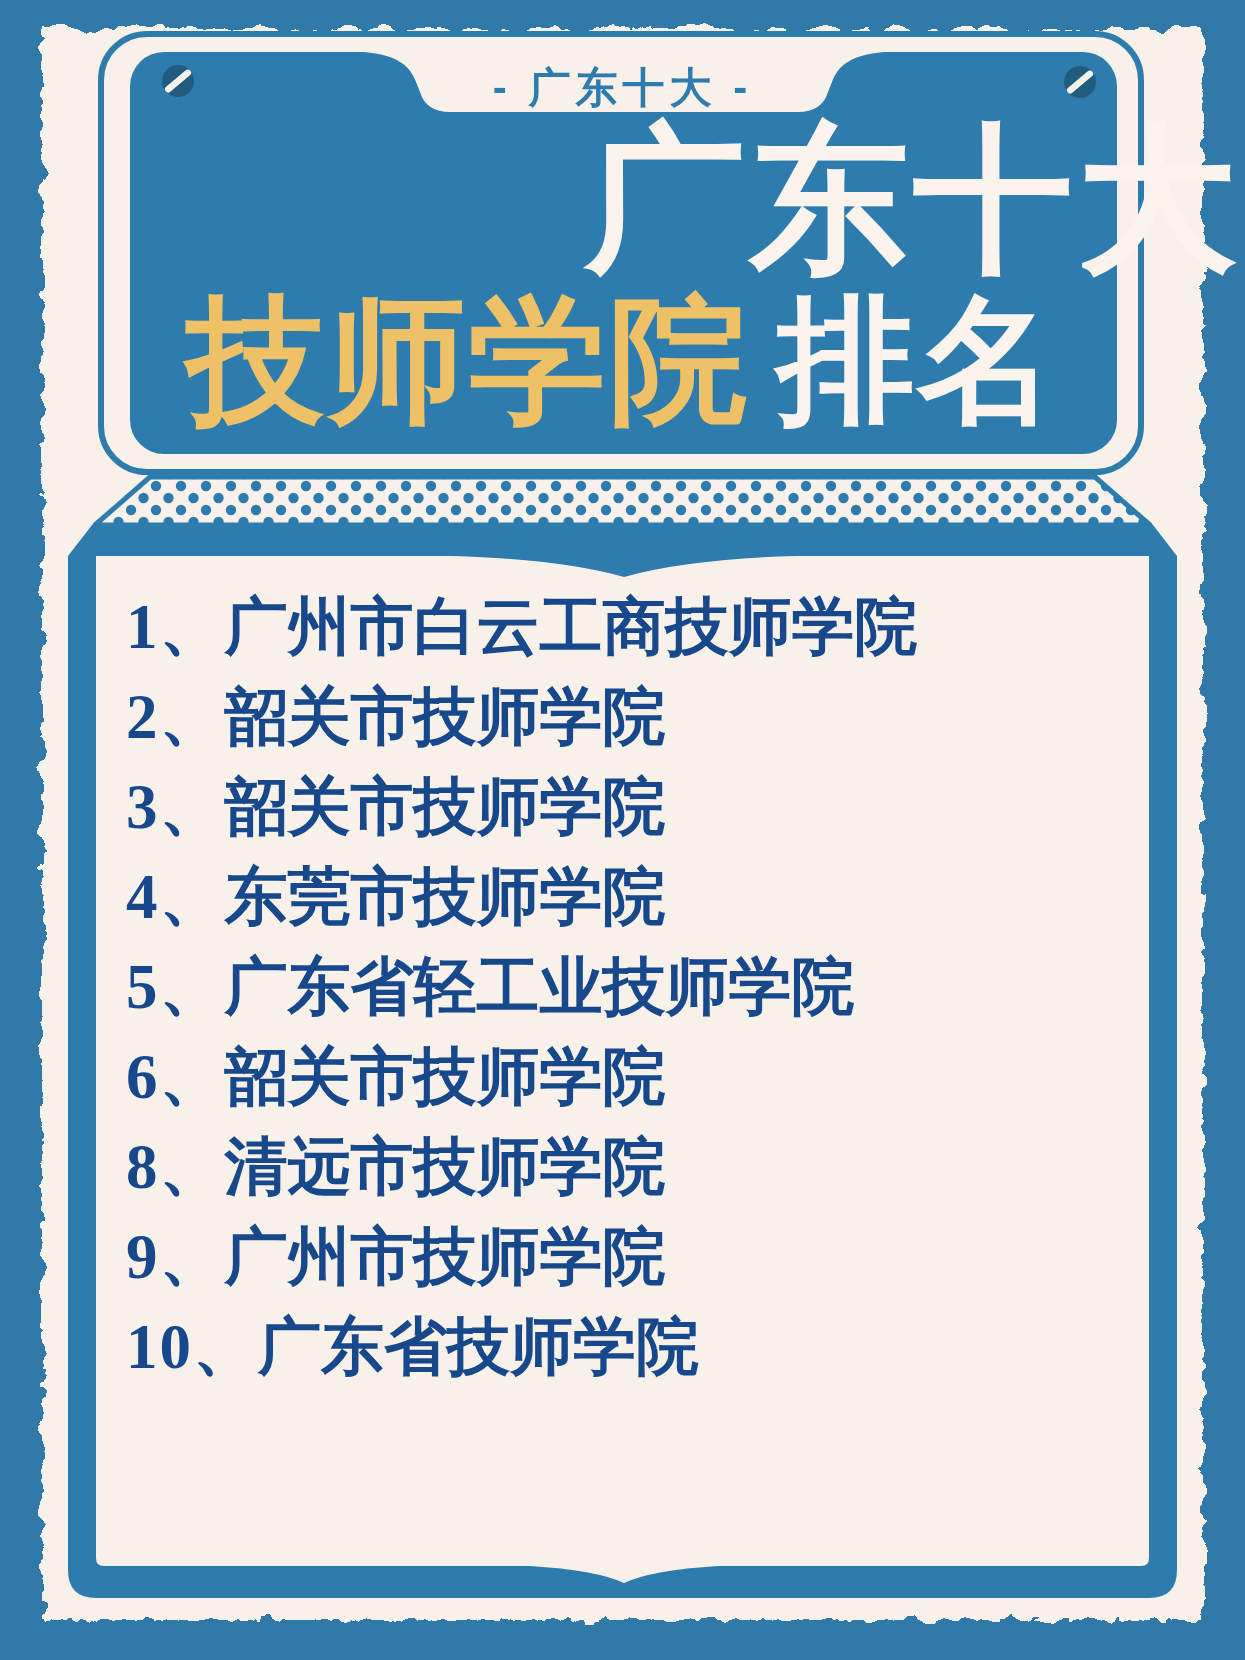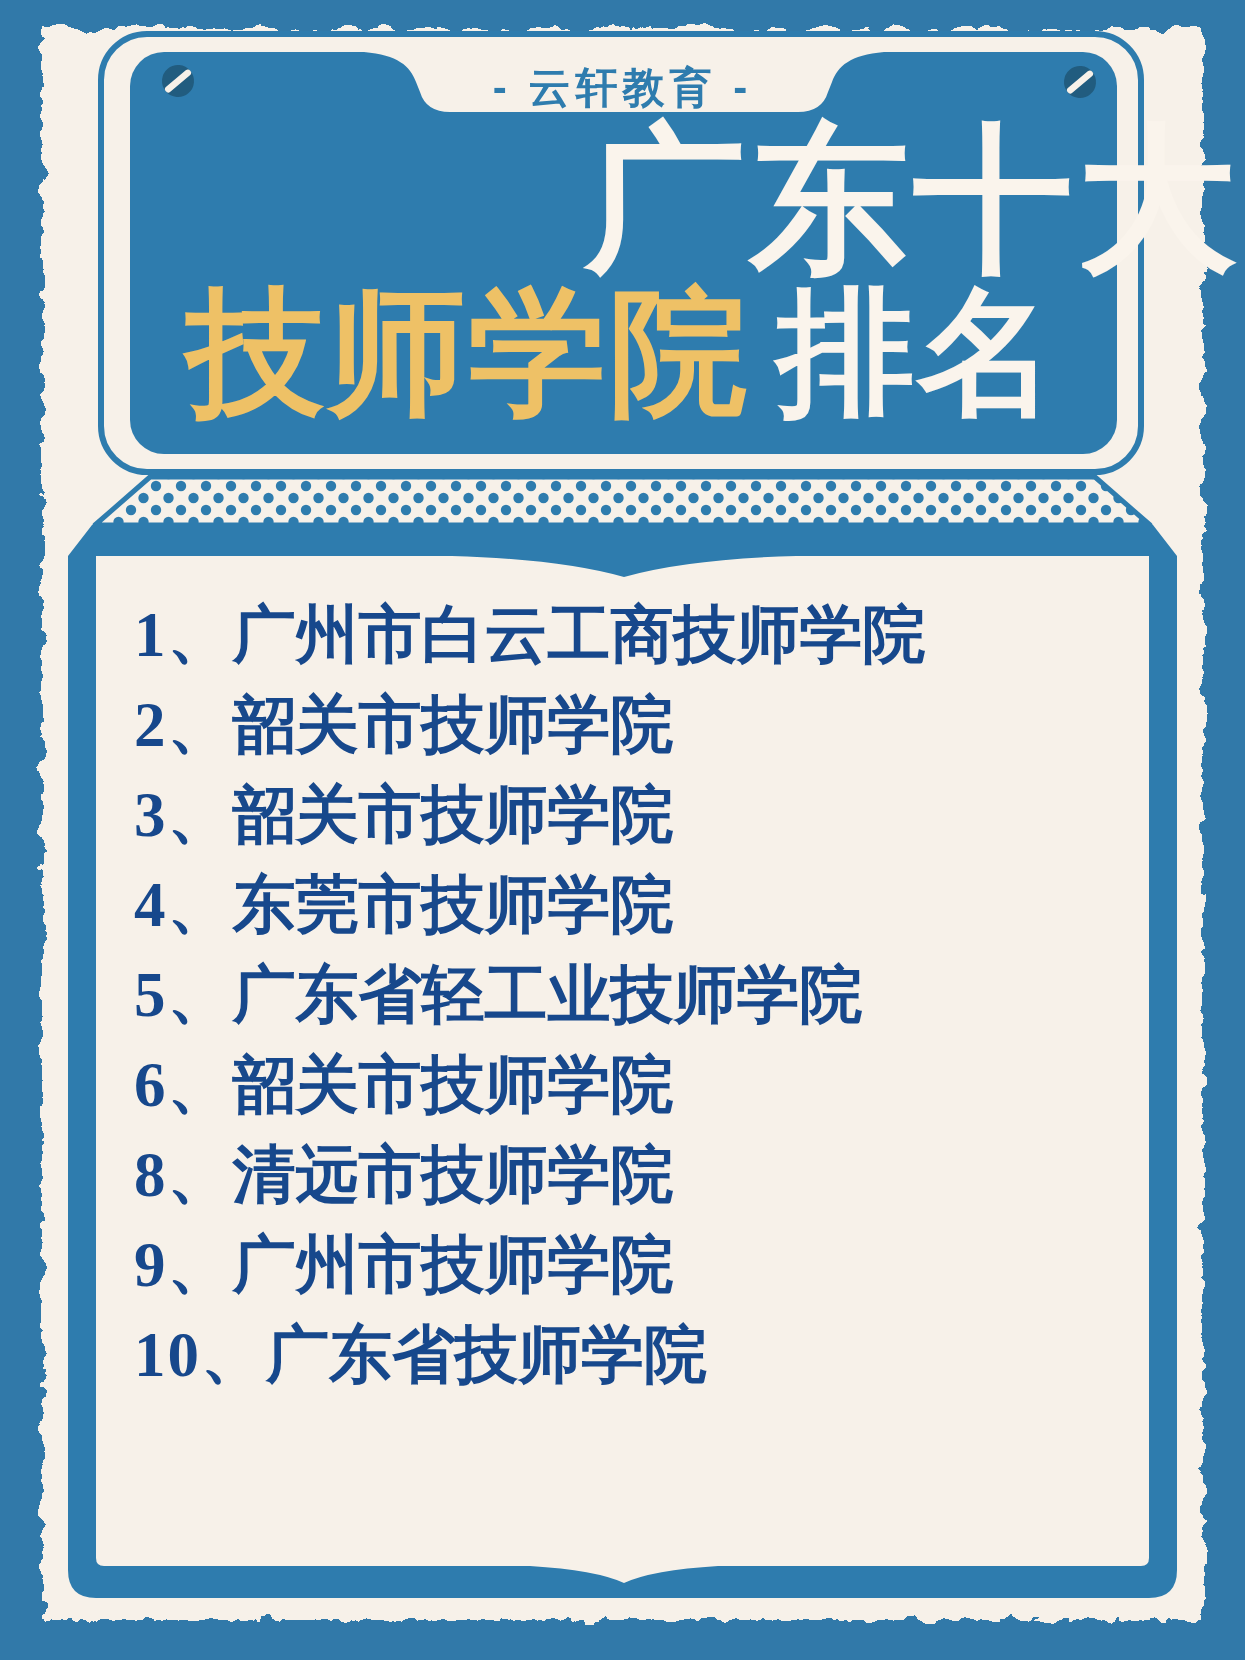--- a/index.html
+++ b/index.html
@@ -38,35 +38,35 @@
     text-align: right;
     font-family: "DejaVu Sans", sans-serif;
     font-size: 160px;
     line-height: 1.05;
     font-weight: 800;
     letter-spacing: 4px;
     color: #faf4ec;
     white-space: nowrap;
   }
   .title-line2 {
-    left: 0; right: 0; top: 284px;
+    left: 0; right: 0; top: 292px;
     text-align: center;
     font-family: "DejaVu Sans", sans-serif;
     font-size: 138px;
     line-height: 1;
     font-weight: 800;
     letter-spacing: 3px;
     white-space: nowrap;
   }
   .title-highlight { color: #eec166; }
   .title-rest { color: #faf4ec; margin-left: 26px; }
 
   .rank-list {
     left: 126px; top: 582px;
-    margin: 8px; padding: 0;
+    margin: 0; padding: 0;
     list-style: none;
   }
   .rank-item {
     height: 90px;
     line-height: 90px;
     font-family: "Liberation Serif", serif;
     font-weight: bold;
     font-size: 63px;
     color: #17488c;
     white-space: nowrap;
@@ -119,21 +119,21 @@
     <path fill-rule="evenodd" fill="#2e7cae" d="M92,525 L1153,525 L1177,556 L1177,1570 Q1177,1598 1149,1598 L96,1598
              Q68,1598 68,1570 L68,556 Z
              M96,556 L1149,556 L1149,1558 Q1149,1566 1141,1566 L104,1566
              Q96,1566 96,1558 Z"></path>
 
     <path d="M452,553 L796,553 L796,556 Q688,559 624,577 Q560,559 452,556 Z" fill="#2e7cae"></path>
 
     <path d="M530,1560 L718,1560 L718,1566 Q652,1570 624,1583 Q596,1570 530,1566 Z" fill="#f7f1e9"></path>
   </svg>
 
-  <div class="text-layer brand-badge">- 云轩教育 -</div>
+  <div class="text-layer brand-badge">- 广东十大 -</div>
 
   <h1 class="text-layer title-line1">广东十大</h1>
 
   <div class="text-layer title-line2">
     <span class="title-highlight">技师学院</span><span class="title-rest">排名</span>
   </div>
 
   <ol class="text-layer rank-list">
     <li class="rank-item">
       <span class="rank-num">1、</span><span class="rank-name">广州市白云工商技师学院</span>

